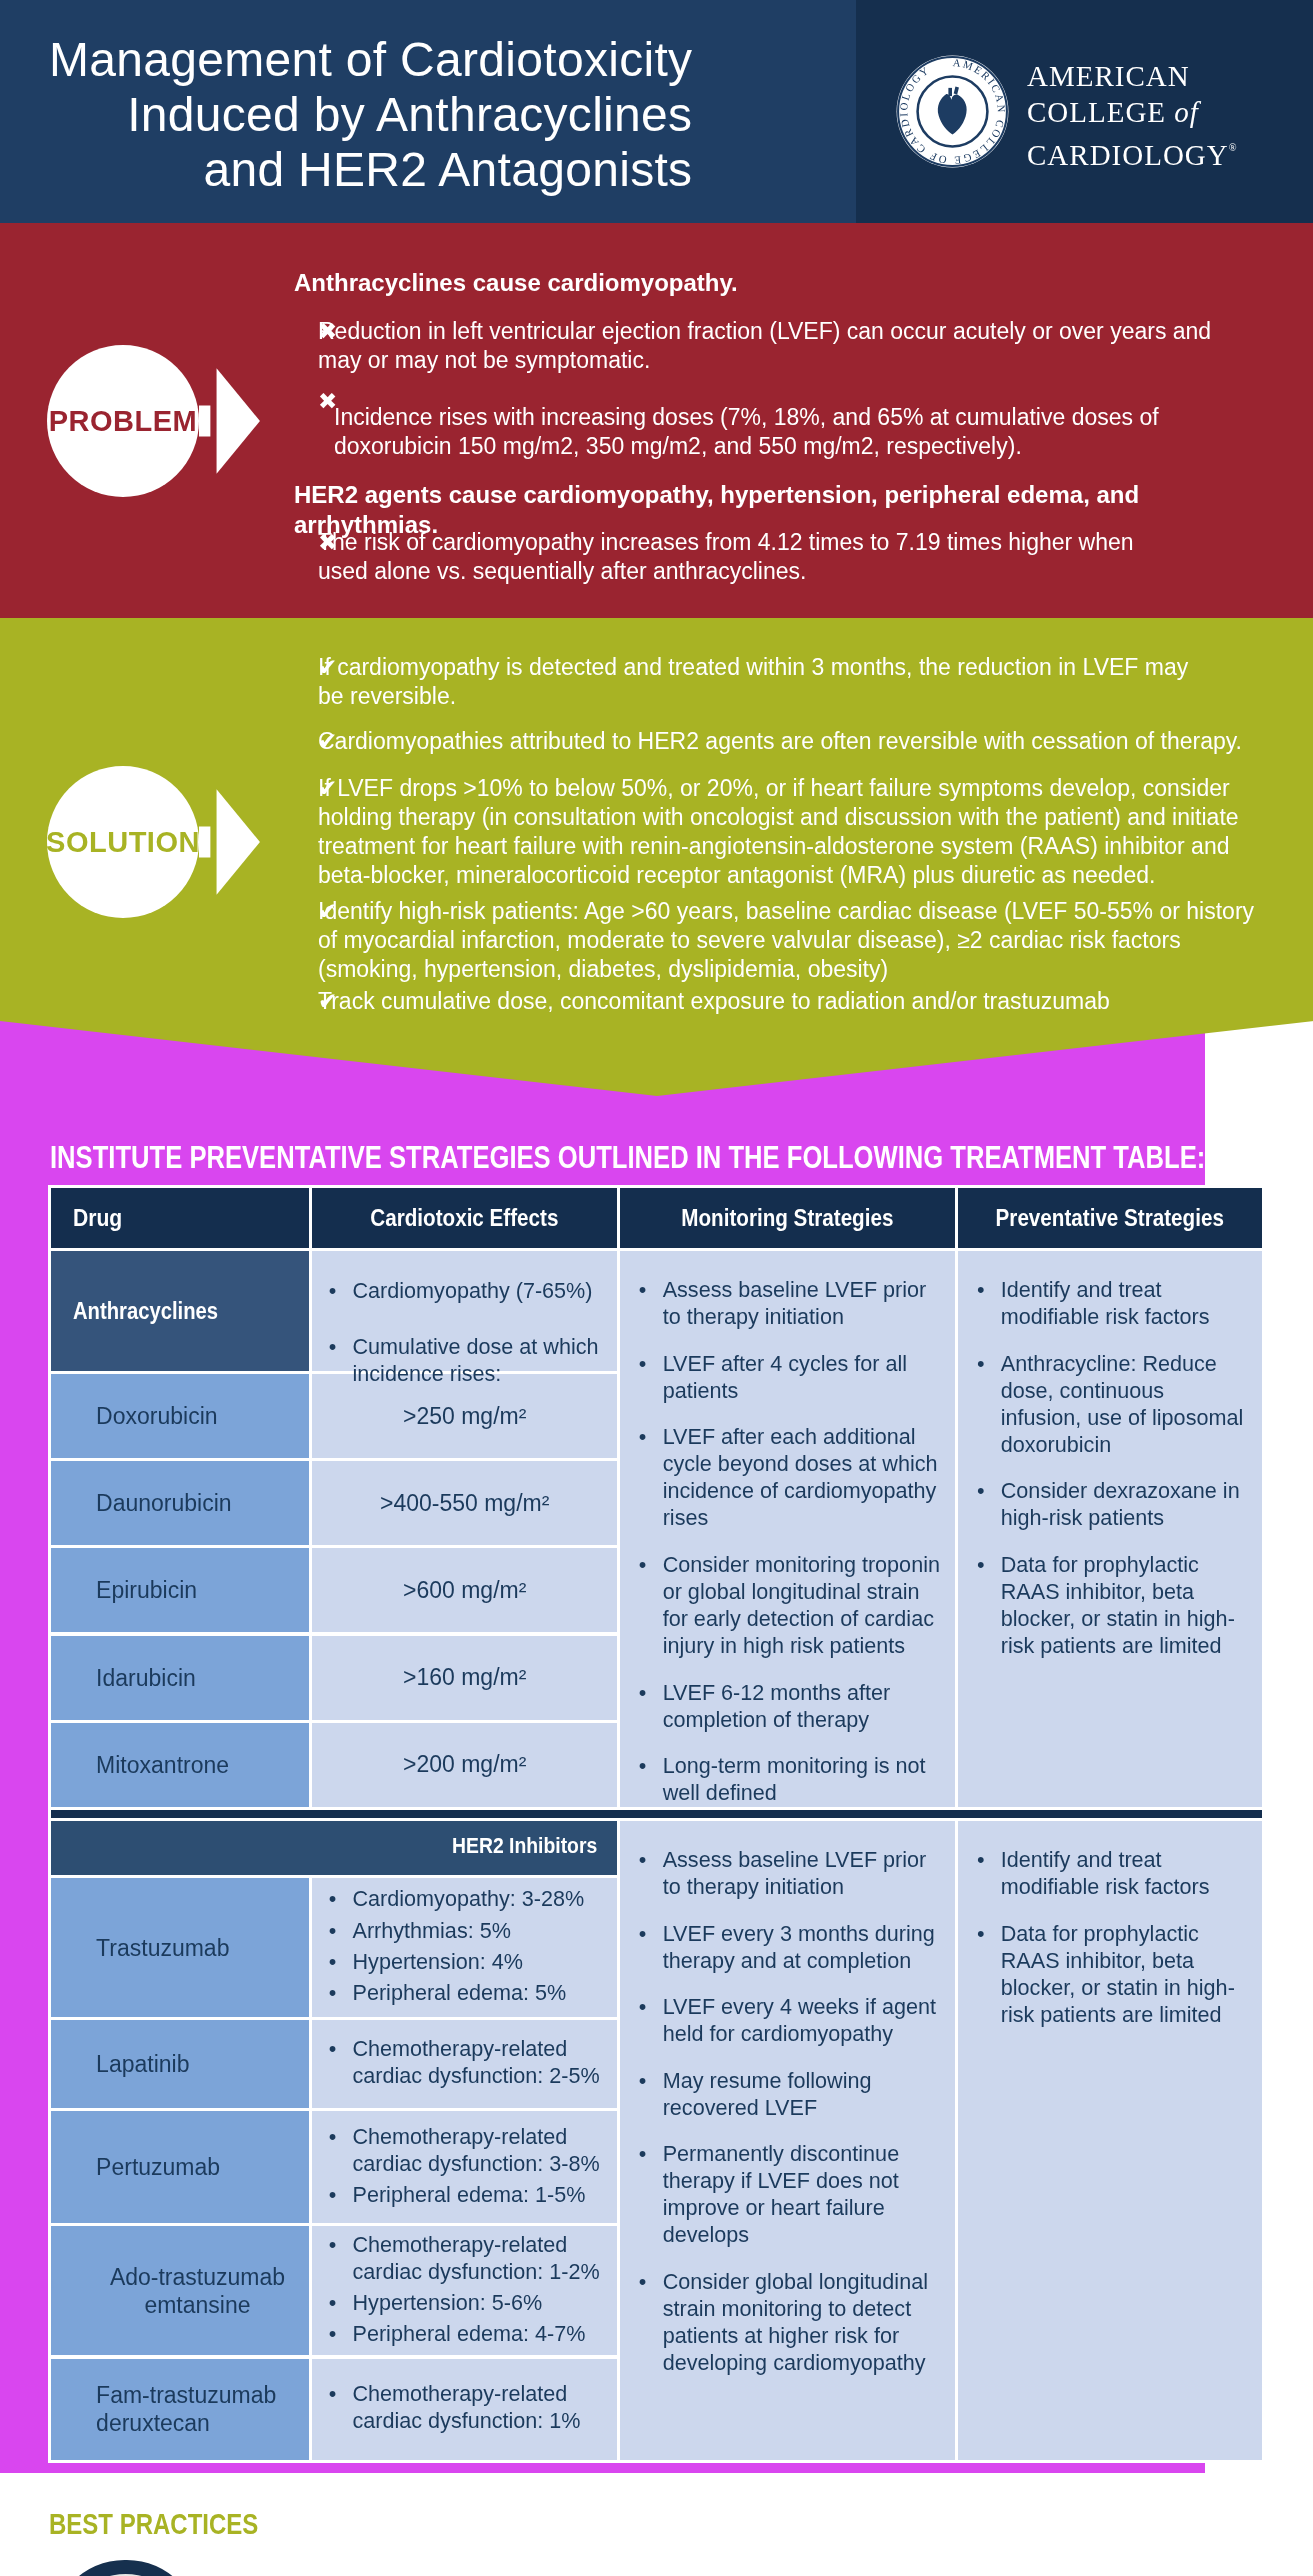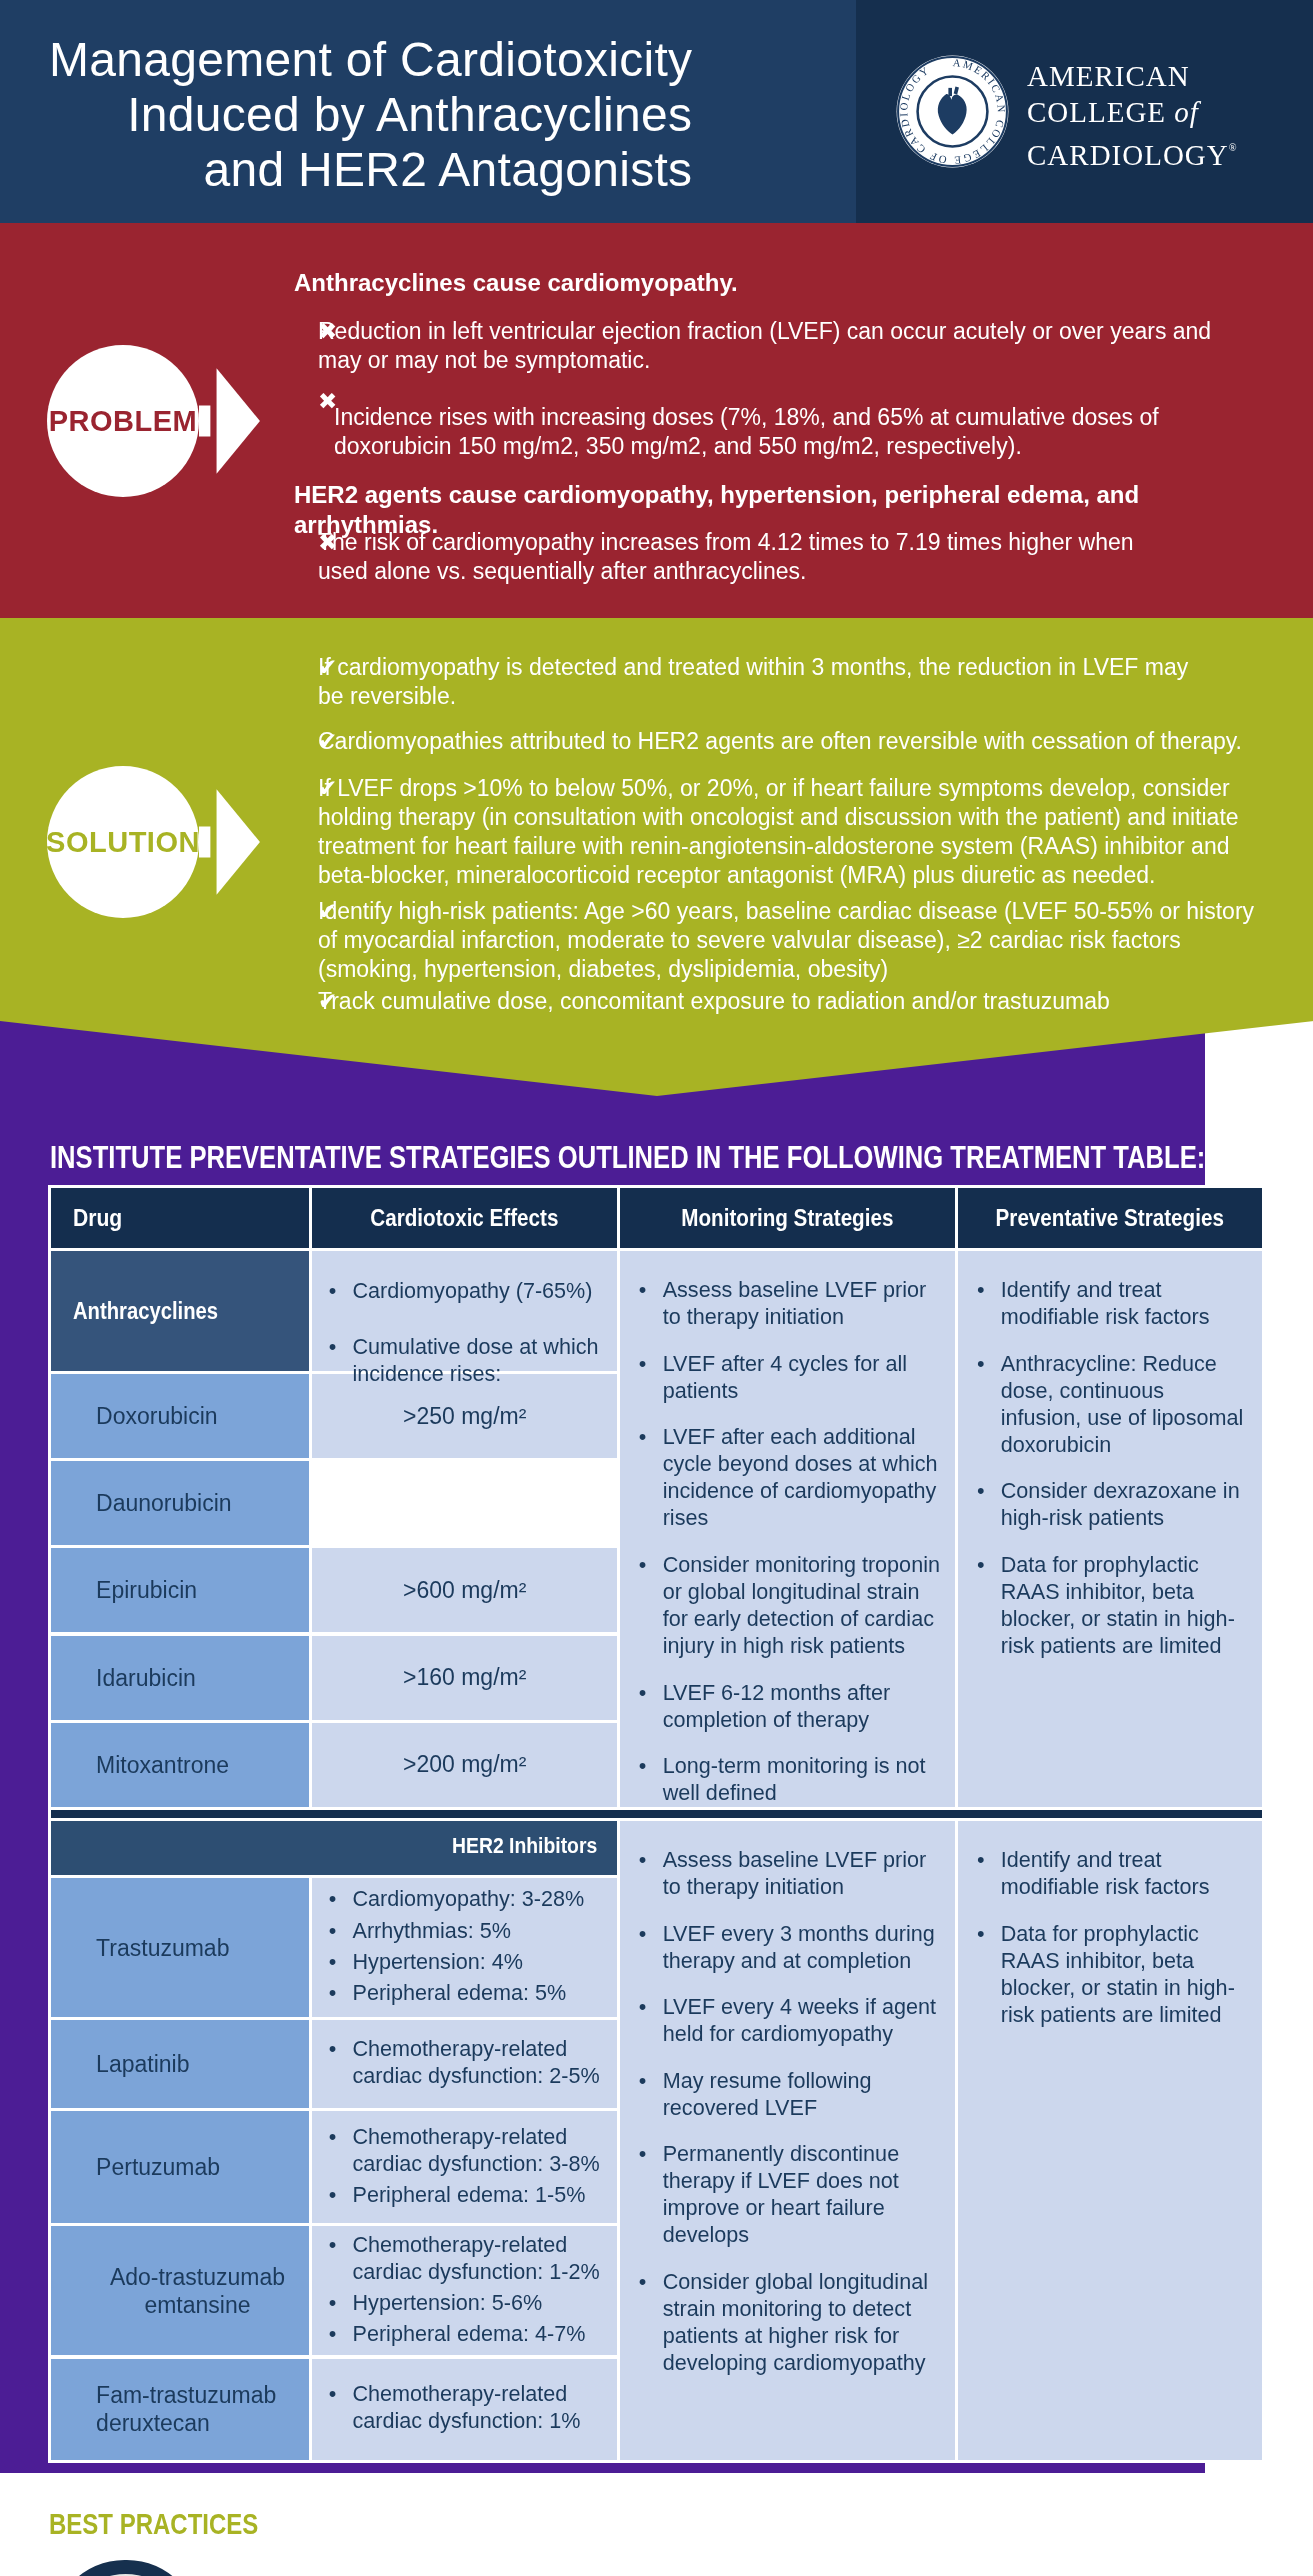--- a/index.html
+++ b/index.html
@@ -25,21 +25,21 @@
   .badge-arrow{position:absolute;}
   .sec-intro{position:absolute;left:294px;width:969px;color:#fff;font-size:24px;font-weight:700;line-height:30px;}
   .mark-row{position:absolute;left:318px;width:943px;}
   .mark-row .mk{position:absolute;left:0;top:1px;font-size:23px;color:#fff;}
   .mark-row .tx{margin-left:32px;color:#fff;font-size:23px;line-height:29px;}
   
   .solution{top:618px;left:0;width:1314px;height:403px;background:#a8b324;}
   .chevron{top:1021px;left:0;width:1314px;height:75px;background:#a8b324;z-index:3;
     clip-path:polygon(0 0,100% 0,50% 100%);}
   
-  .bluewrap{top:1021px;left:0;width:1205px;height:1452px;background:#4c1d95;}
+  .bluewrap{top:1021px;left:0;width:1205px;height:1452px;background:#d946ef;}
   .blue-heading{position:absolute;left:50px;top:118px;color:#ffffff;font-size:32px;font-weight:700;}
   .cond{display:inline-block;transform:scaleX(0.8);transform-origin:left center;white-space:nowrap;letter-spacing:0;}
   .condc{display:inline-block;transform:scaleX(0.86);transform-origin:center center;white-space:nowrap;}
   .condl{display:inline-block;transform:scaleX(0.88);transform-origin:left center;white-space:nowrap;}
   
   .ttable{position:absolute;left:48px;top:164px;width:1217px;height:1278px;background:#ffffff;
     display:grid;box-sizing:border-box;padding:3.1px;gap:3.1px;
     grid-template-columns:258px 305px 335px 1fr;
     grid-template-rows:60px 120px repeat(5,84px) 8.2px 54px 139px 88px 112px 129px 1fr;}
   .cell{box-sizing:border-box;}
@@ -196,20 +196,21 @@
         <li>Identify and treat modifiable risk factors</li>
         <li>Anthracycline: Reduce dose, continuous infusion, use of liposomal doxorubicin</li>
         <li>Consider dexrazoxane in high-risk patients</li>
         <li>Data for prophylactic RAAS inhibitor, beta blocker, or statin in high-risk patients are limited</li>
       </ul>
     </div>
 
     <div class="cell drug-cell" style="grid-area:3/1;">Doxorubicin</div>
     <div class="cell dose-cell" style="grid-area:3/2;">&gt;250 mg/m²</div>
     <div class="cell drug-cell" style="grid-area:4/1;">Daunorubicin</div>
+    <div class="cell dose-cell" style="grid-area:4/2;">&gt;400-550 mg/m²</div>
     <div class="cell drug-cell" style="grid-area:5/1;">Epirubicin</div>
     <div class="cell dose-cell" style="grid-area:5/2;">&gt;600 mg/m²</div>
     <div class="cell drug-cell" style="grid-area:6/1;">Idarubicin</div>
     <div class="cell dose-cell" style="grid-area:6/2;">&gt;160 mg/m²</div>
     <div class="cell drug-cell" style="grid-area:7/1;">Mitoxantrone</div>
     <div class="cell dose-cell" style="grid-area:7/2;">&gt;200 mg/m²</div>
 
     <div class="cell sep-row" style="grid-area:8/1/9/5;"></div>
 
     <div class="cell her2-cell" style="grid-area:9/1/10/3;">

